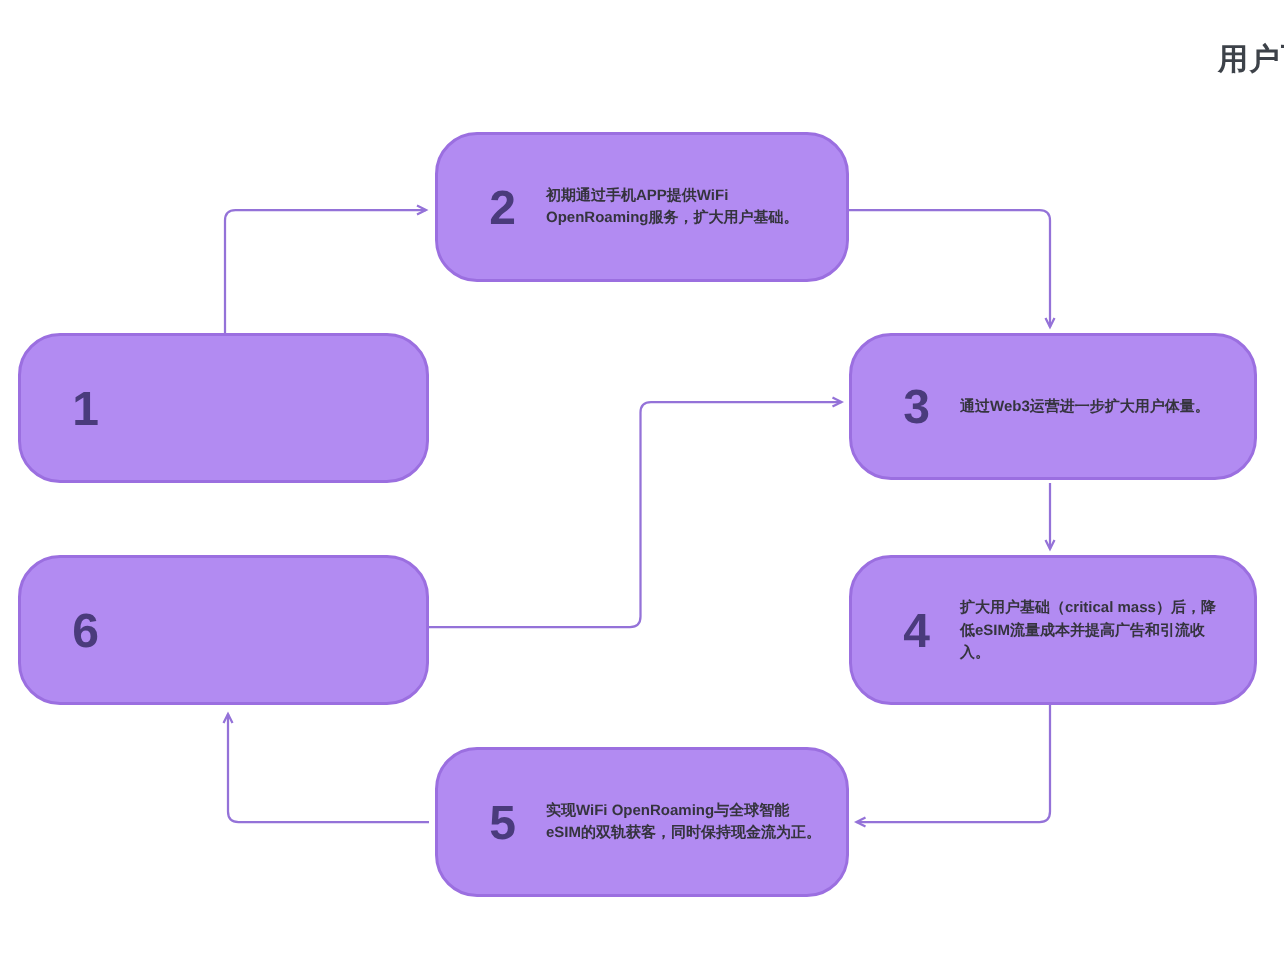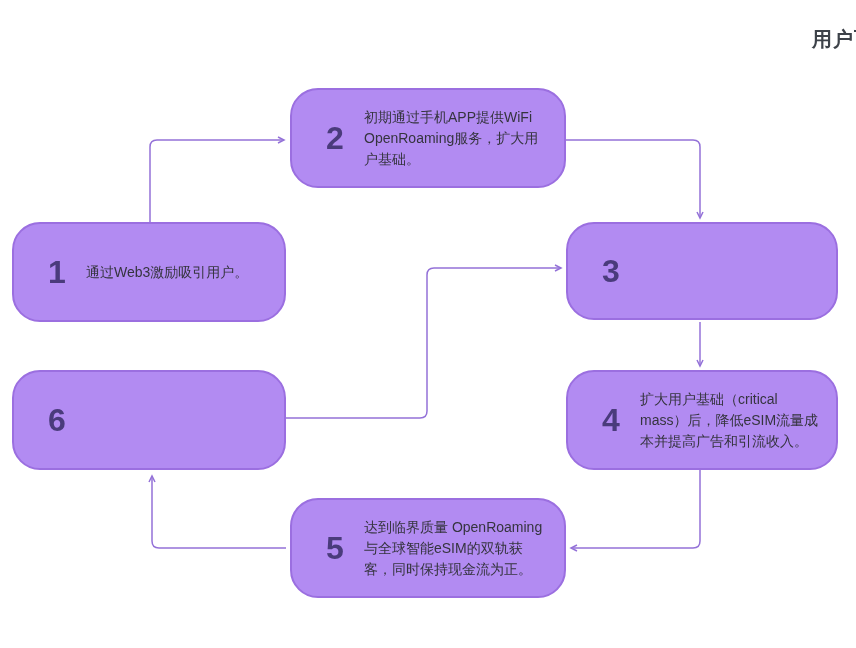--- a/index.html
+++ b/index.html
@@ -36,24 +36,25 @@
   }
   .num {
     flex: 0 0 auto;
     min-width: 26px;
     text-align: center;
     font-size: 32px;
     font-weight: bold;
     color: var(--num-color, #4a3b7c);
   }
   .txt {
-    font-size: 14px;
+    font-size: 10px;
     line-height: 1.5;
     color: var(--text-color, #35343e);
     max-width: 198px;
+    font-weight: bold;
   }
   #box1 { left: 12px;  top: 222px; width: 274px; height: 100px; }
   #box2 { left: 290px; top: 88px;  width: 276px; height: 100px; }
   #box3 { left: 566px; top: 222px; width: 272px; height: 98px;  }
   #box4 { left: 566px; top: 370px; width: 272px; height: 100px; }
   #box5 { left: 290px; top: 498px; width: 276px; height: 100px; }
   #box6 { left: 12px;  top: 370px; width: 274px; height: 100px; }
   svg.connectors {
     position: absolute;
     left: 0; top: 0;
@@ -87,39 +88,39 @@
     <path class="conn" d="M150,222 L150,147 Q150,140 157,140 L284,140" marker-end="url(#arrowhead)"></path>
     <path class="conn" d="M566,140 L693,140 Q700,140 700,147 L700,218" marker-end="url(#arrowhead)"></path>
     <path class="conn" d="M700,322 L700,366" marker-end="url(#arrowhead)"></path>
     <path class="conn" d="M700,470 L700,541 Q700,548 693,548 L571,548" marker-end="url(#arrowhead)"></path>
     <path class="conn" d="M286,548 L159,548 Q152,548 152,541 L152,476" marker-end="url(#arrowhead)"></path>
     <path class="conn" d="M286,418 L420,418 Q427,418 427,411 L427,275 Q427,268 434,268 L561,268" marker-end="url(#arrowhead)"></path>
   </svg>
 
   <div class="box" id="box1">
     <span class="num">1</span>
-    <span class="txt">通过Web3激励吸引用户。</span>
   </div>
 
   <div class="box" id="box2">
     <span class="num">2</span>
     <span class="txt">初期通过手机APP提供WiFi OpenRoaming服务，扩大用户基础。</span>
   </div>
 
   <div class="box" id="box3">
     <span class="num">3</span>
+    <span class="txt">通过Web3运营进一步扩大用户体量。</span>
   </div>
 
   <div class="box" id="box4">
     <span class="num">4</span>
     <span class="txt">扩大用户基础（critical mass）后，降低eSIM流量成本并提高广告和引流收入。</span>
   </div>
 
   <div class="box" id="box5">
     <span class="num">5</span>
-    <span class="txt">达到临界质量 OpenRoaming与全球智能eSIM的双轨获客，同时保持现金流为正。</span>
+    <span class="txt">实现WiFi OpenRoaming与全球智能eSIM的双轨获客，同时保持现金流为正。</span>
   </div>
 
   <div class="box" id="box6">
     <span class="num">6</span>
   </div>
 
 </div>
 
 </body></html>

